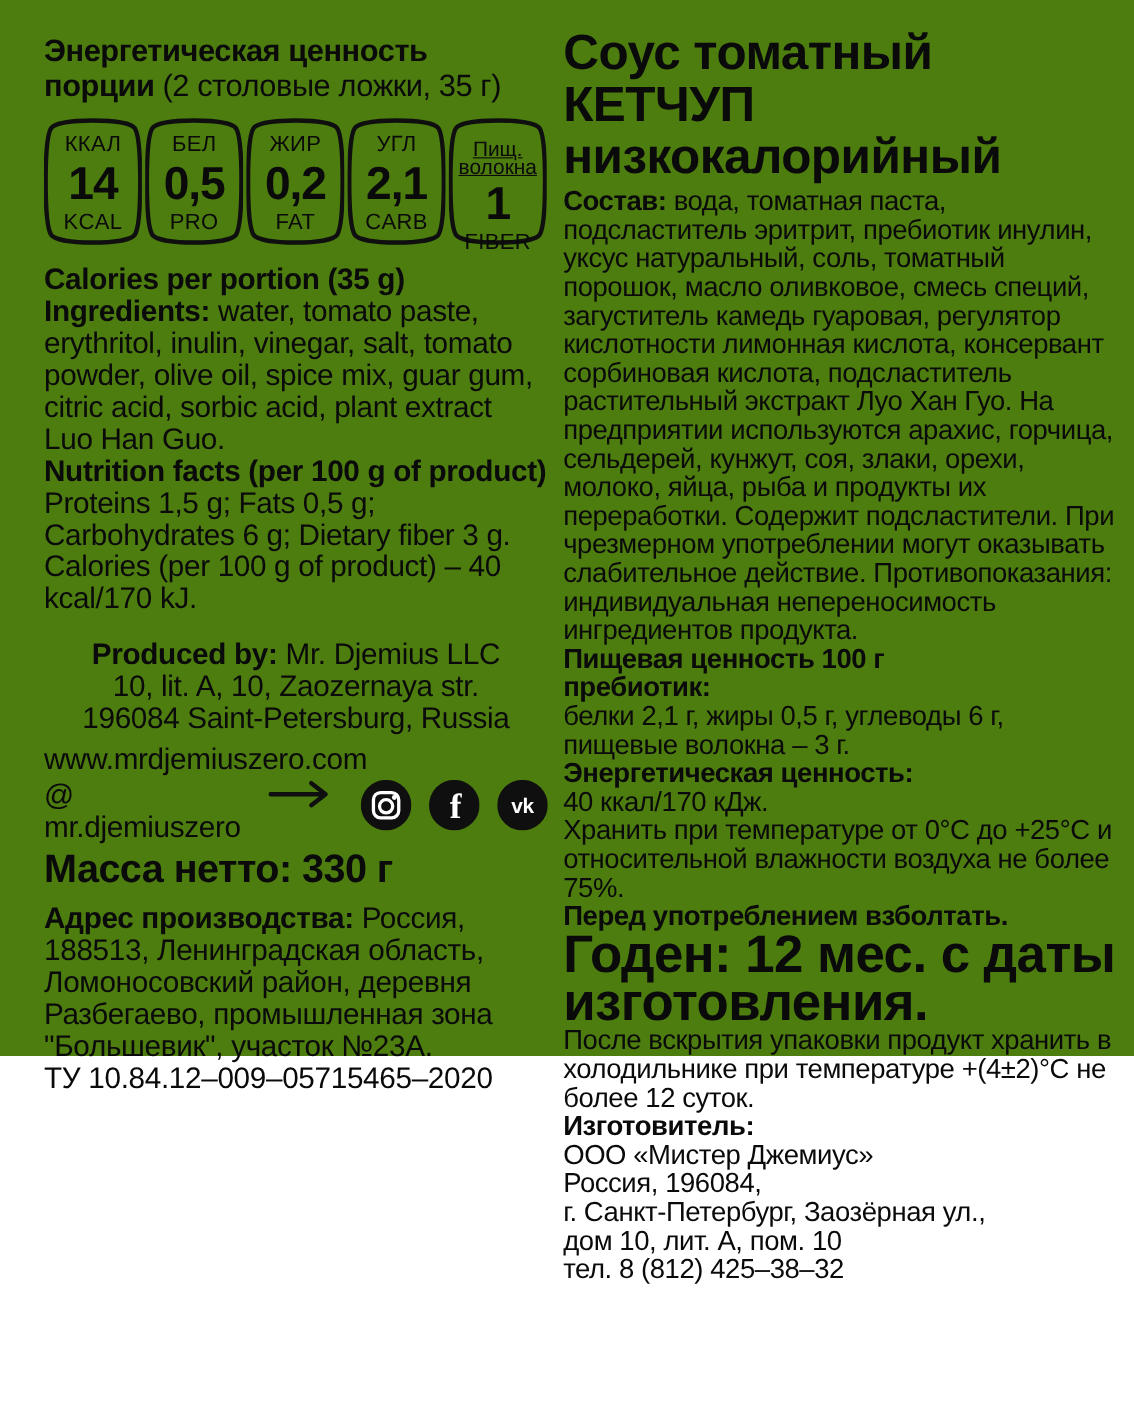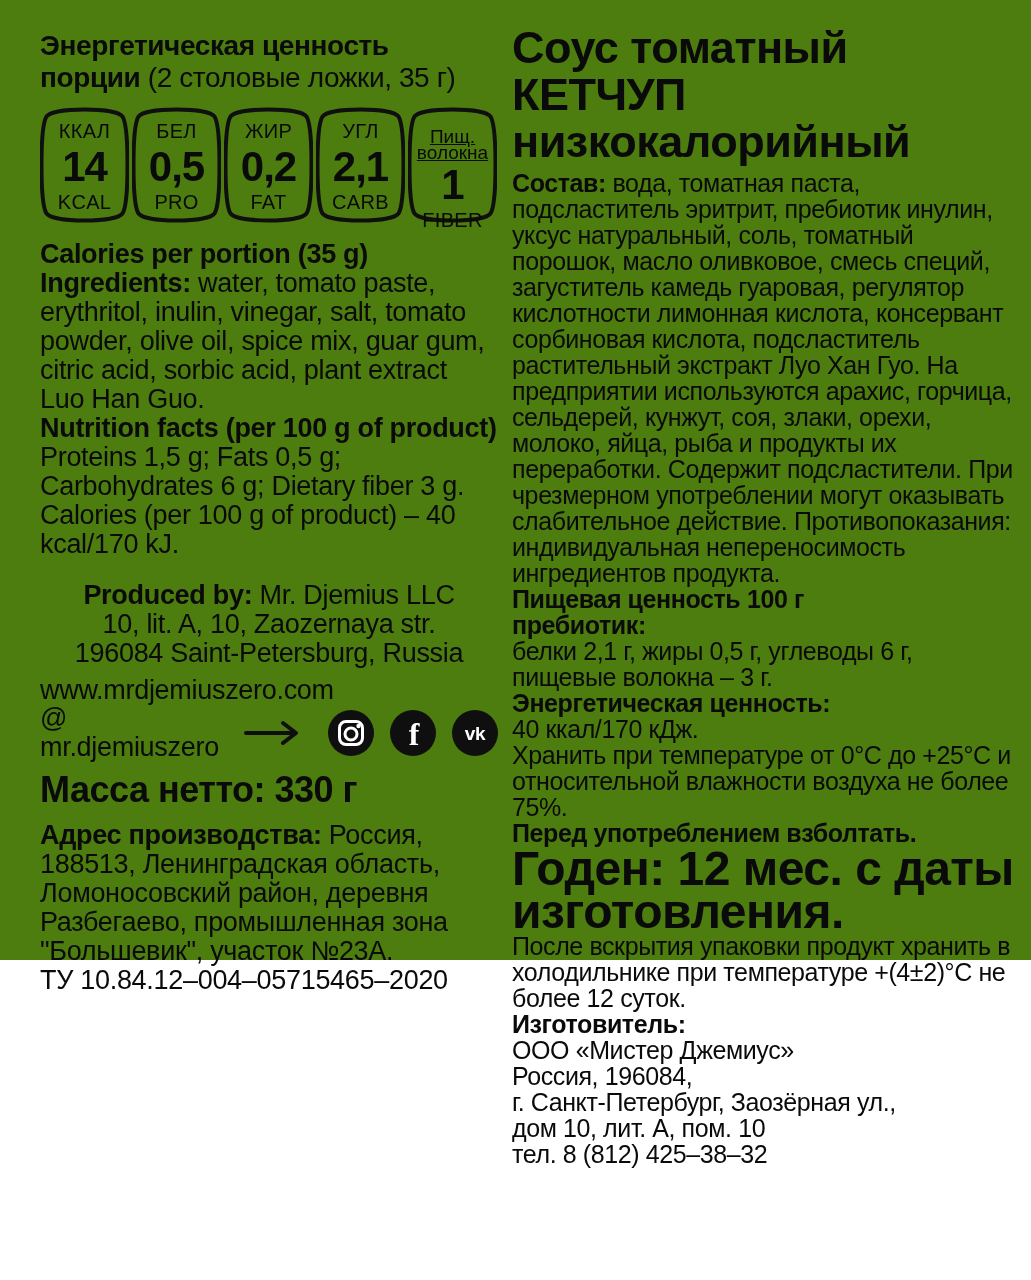--- a/index.html
+++ b/index.html
@@ -22,21 +22,21 @@
   .badge .inner { position:relative; display:flex; flex-direction:column; align-items:center; height:100%; width:100%; }
   .b-top { font-size:20px; margin-top:14px; letter-spacing:0.3px; }
   .b-top2 { font-size:19px; line-height:16px; margin-top:23px;text-decoration:underline; }
   .b-val { font-size:42px; font-weight:700; flex:1; display:flex; align-items:center; letter-spacing:-1px; }
   .b-bot { font-size:20px; margin-bottom:14px; letter-spacing:0.3px; }
 
   .left-body { font-size:27px; line-height:29px; letter-spacing:-0.3px; }
   .text-block { margin-top:16px; }
   .produced { margin-top:22px;text-align:center; }
   .web { margin-top:8px; }
-  .social-row { display:flex; align-items:center; gap:16px; margin-top:4px; height:48px; }
+  .social-row { display:flex; align-items:flex-start; gap:16px; margin-top:4px; height:48px; }
   .social-row .handle { font-size:27px; letter-spacing:-0.3px; }
   .sicon { display:inline-flex; width:46px; height:46px; }
   .arrow-wrap { display:inline-flex; margin-left:4px; margin-right:10px; }
   .net-weight { font-size:36px; line-height:50px; letter-spacing:-0.5px; white-space:nowrap; margin-top:8px; }
   .address { margin-top:6px; }
   .nowrap { white-space:nowrap; }
 
   
   .col-right { position:absolute; left:512px; top:24px; width:506px; }
   .right-body { font-size:25px; line-height:26px; letter-spacing:-0.4px; }
@@ -153,21 +153,21 @@
               <text x="23" y="30" text-anchor="middle" fill="#ffffff" font-family="Liberation Sans, sans-serif" font-size="19" font-weight="bold">vk</text>
             </svg>
         </span>
       </div>
     </div>
 
     <div class="net-weight b">Масса нетто: 330 г</div>
 
     <div class="address left-body">
       <p><span class="b">Адрес производства:</span><span> Россия, 188513, Ленинградская область, Ломоносовский район, деревня Разбегаево, промышленная зона "Большевик", участок №23А.</span></p>
-      <p class="nowrap">ТУ 10.84.12–004–05715465–2020</p>
+      <p class="nowrap">ТУ 10.84.12–009–05715465–2020</p>
     </div>
 
   </div>
 
   <div class="col-right">
 
     <div class="product-title b">
       <div>Соус томатный</div>
       <div>КЕТЧУП</div>
       <div>низкокалорийный</div>

